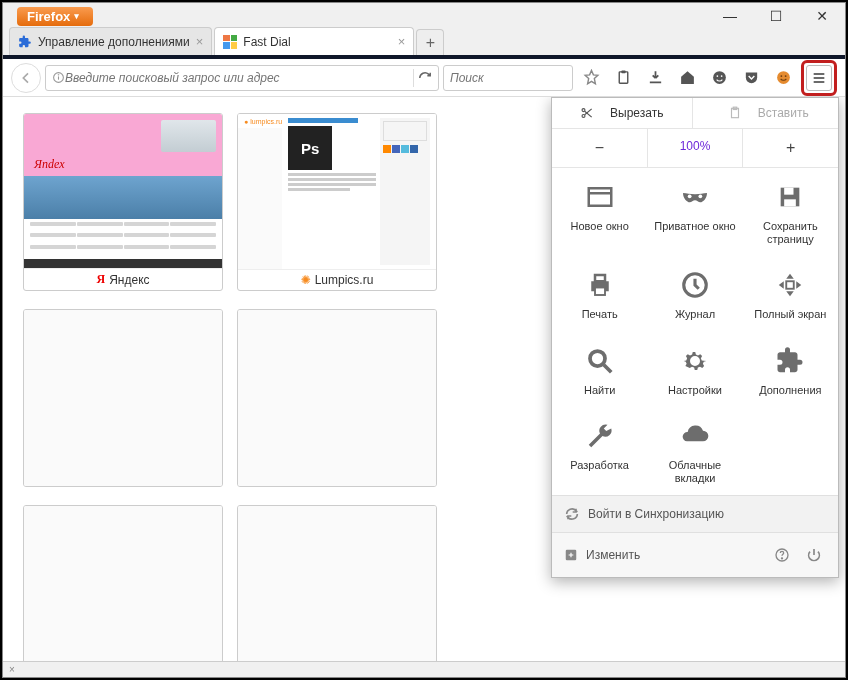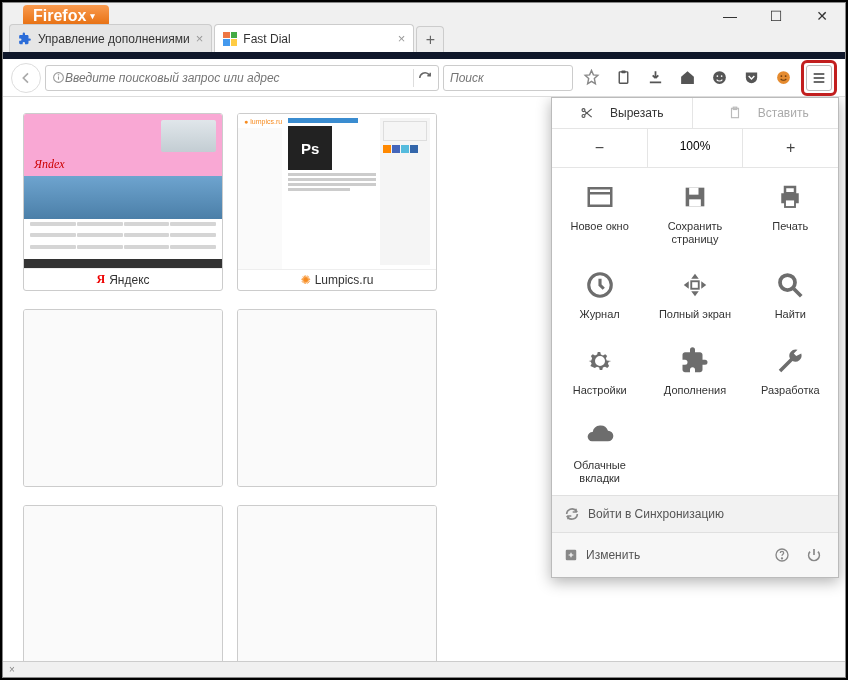--- a/index.html
+++ b/index.html
@@ -1,27 +1,27 @@
 <!DOCTYPE html>
 <html><head>
 <meta charset="utf-8">
 <style>
 * { box-sizing: border-box; margin: 0; padding: 0; font-family: "Segoe UI", Tahoma, sans-serif; }
 body { background: #000; width: 848px; height: 680px; overflow: hidden; }
 .window { position: absolute; left: 2px; top: 2px; width: 844px; height: 676px; background: #f0f0f0; border: 1px solid #888; display: flex; flex-direction: column; }
 
 
 .titlebar { height: 26px; display: flex; align-items: center; background: #f0f0f0; }
-.app-button { margin-left: 20px; background: linear-gradient(to bottom, #fa9b4f, #e56c0c); color: #fff; font-size: 16px; font-weight: bold; padding: 2px 14px 2px 10px; border-radius: 4px; display: flex; align-items: center; gap: 4px; }
+.app-button { margin-left: 14px; background: linear-gradient(to bottom, #fa9b4f, #e56c0c); color: #fff; font-size: 13px; font-weight: bold; padding: 2px 14px 2px 10px; border-radius: 4px; display: flex; align-items: center; gap: 4px; }
 .app-button:after { content: "▾"; font-size: 9px; }
 .win-controls { margin-left: auto; display: flex; }
 .win-btn { width: 46px; height: 26px; display: flex; align-items: center; justify-content: center; font-size: 14px; color: #333; }
 
 
-.tabstrip { height: 30px; display: flex; align-items: flex-end; border-bottom: 7px solid #0f172a; padding: 0 6px; gap: 2px; background: #f0f0f0; }
+.tabstrip { height: 30px; display: flex; align-items: flex-end; border-bottom: 4px solid #0f172a; padding: 0 6px; gap: 2px; background: #f0f0f0; }
 .tab { height: 28px; min-width: 200px; background: #e6e6e6; border: 1px solid #ccc; border-bottom: none; border-radius: 4px 4px 0 0; display: flex; align-items: center; padding: 0 8px; font-size: 12px; color: #333; gap: 6px; }
 .tab.active { background: #fff; }
 .tab-close { margin-left: auto; color: #999; font-size: 13px; }
 .puzzle-icon { width: 14px; height: 14px; fill: #2b6cd8; }
 .square-set { width: 14px; height: 14px; display: grid; grid-template-columns: 1fr 1fr; grid-template-rows: 1fr 1fr; gap: 1px; }
 .square-set span { display: block; }
 .s1 { background: #e74; } .s2 { background: #4a4; } .s3 { background: #49e; } .s4 { background: #fc4; }
 .newtab { width: 28px; height: 26px; border: 1px solid #ccc; border-bottom: none; background: #eee; display:flex; align-items:center; justify-content:center; color:#666; border-radius:4px 4px 0 0;}
 
 
@@ -73,21 +73,21 @@
 .so1{background:#f80;} .so2{background:#46b;} .so3{background:#5bd;} .so4{background:#36a;}
 
 
 .menupanel { position: absolute; right: 6px; top: 0px; width: 288px; background: #fff; border: 1px solid #bbb; box-shadow: 0 4px 14px rgba(0,0,0,0.3); display:flex; flex-direction:column; font-size: 12px; z-index: 100;}
 .mp-row { display:flex; border-bottom:1px solid #e5e5e5; }
 .mp-cut { flex:1; padding:8px 6px; display:flex; align-items:center; gap:16px; color:#333; justify-content:center;}
 .mp-cut.sep { border-left:1px solid #e5e5e5; }
 .mp-cut.disabled { color:#aaa;padding-left:12px;}
 .mp-zoom { display:flex; border-bottom:1px solid #e5e5e5;}
 .mp-zbtn { flex:1; padding:10px 0; text-align:center; color:#444; font-size:16px; }
-.mp-zval { flex:1; padding:10px 0; text-align:center; color:#000000; border-left:1px solid #e5e5e5; border-right:1px solid #e5e5e5;}
+.mp-zval { flex:1; padding:10px 0; text-align:center; color:#6d28d9; border-left:1px solid #e5e5e5; border-right:1px solid #e5e5e5;}
 .mp-grid { display:grid; grid-template-columns: repeat(3, 1fr); }
 .mp-item { padding:12px 4px 10px; display:flex; flex-direction:column; align-items:center; gap:6px; color:#333;}
 .mp-item .ico { width:34px; height:34px; display:flex; align-items:center; justify-content:center; color:#6d6d6d;}
 .mp-item .lbl { font-size:11px; text-align:center; line-height:1.2; color:#333;}
 .mp-sync { padding:10px 12px; display:flex; align-items:center; gap:8px; background:#f2f2f2; border-top:1px solid #e0e0e0; color:#555;}
 .mp-footer { padding:10px 12px; display:flex; align-items:center; gap:8px; background:#f7f7f7; border-top:1px solid #e0e0e0; color:#555;}
 .mp-footer .spacer { flex:1; }
 .mp-footer .fbtn { width:24px; height:24px; display:flex; align-items:center; justify-content:center; color:#888;}
 
 .statusbar { height:16px; background:#f0f0f0; border-top:1px solid #ccc; font-size:10px; color:#888; padding:0 6px; display:flex; align-items:center;}
@@ -318,20 +318,30 @@
             <span class="ico">
               <svg width="30" height="30" viewBox="0 0 24 24" fill="none" stroke="#6d6d6d" stroke-width="2">
                 <rect x="3" y="5" width="18" height="14"></rect>
                 <line x1="3" y1="9" x2="21" y2="9"></line>
               </svg>
             </span>
             <span class="lbl">Новое окно</span>
           </div>
         <div class="mp-item">
             <span class="ico">
+              <svg width="32" height="32" viewBox="0 0 24 24" fill="#6d6d6d">
+                <path d="M3 9c0 4 3 7 5 7 1.5 0 2.5-1.5 4-1.5S14.5 16 16 16c2 0 5-3 5-7-3 0-5 1-9 1S6 9 3 9z"></path>
+                <circle cx="8" cy="11.5" r="1.4" fill="#fff"></circle>
+                <circle cx="16" cy="11.5" r="1.4" fill="#fff"></circle>
+              </svg>
+            </span>
+            <span class="lbl">Приватное окно</span>
+          </div>
+        <div class="mp-item">
+            <span class="ico">
               <svg width="28" height="28" viewBox="0 0 24 24" fill="#6d6d6d">
                 <rect x="4" y="4" width="16" height="16"></rect>
                 <rect x="7" y="4" width="8" height="6" fill="#fff"></rect>
                 <rect x="7" y="14" width="10" height="6" fill="#fff"></rect>
               </svg>
             </span>
             <span class="lbl">Сохранить страницу</span>
           </div>
         <div class="mp-item">
             <span class="ico">

